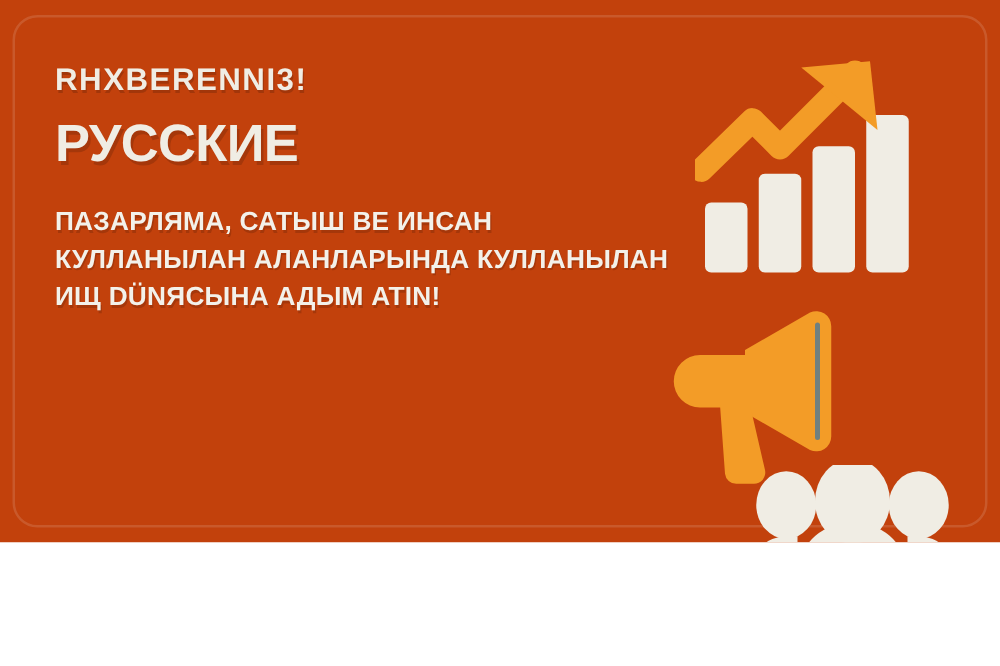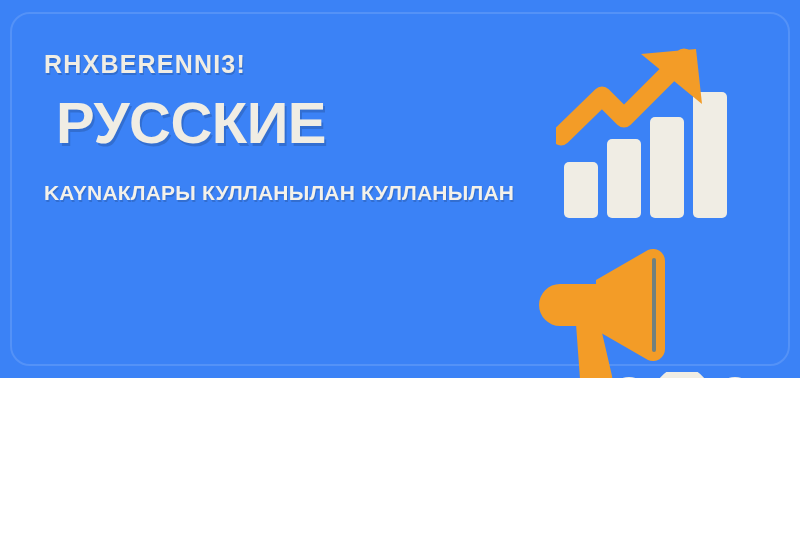--- a/index.html
+++ b/index.html
@@ -3,23 +3,23 @@
 <meta charset="utf-8">
 <style>
   html, body {
     margin: 0;
     padding: 0;
     background: #ffffff;
   }
   #poster {
     position: relative;
     width: 800px;
-    height: 378px;
+    height: 434px;
     overflow: hidden;
-    background: #3b82f6;
+    background: #c2410c;
     font-family: "Liberation Sans", sans-serif;
     -webkit-font-smoothing: antialiased;
   }
   
   #frame {
     position: absolute;
     left: 10px;
     top: 12px;
     right: 10px;
     bottom: 12px;
@@ -38,23 +38,23 @@
   #kicker {
     color: #f0ede4;
     font-size: 25px;
     font-weight: bold;
     letter-spacing: 1.2px;
     line-height: 1;
     margin: 0 0 18px 0;
     text-shadow: 1px 2px 0 rgba(0,0,0,0.16);
   }
   #headline {
-    margin: 12px;
+    margin: 0;
     color: #f0ede4;
-    font-size: 58px;
+    font-size: 42px;
     font-weight: bold;
     line-height: 0.95;
     letter-spacing: -0.5px;
     text-shadow: 2px 3px 0 rgba(0,0,0,0.15);
   }
   #headline .hl-line { display: block; }
   #body-copy {
     margin: 28px 0 0 0;
     color: #f3f1ea;
     font-size: 21px;
@@ -98,21 +98,23 @@
 
   <div id="text-block">
 
     <div id="kicker">RHXBERENNI3!</div>
 
     <h1 id="headline">
       <span class="hl-line">РУССКИЕ</span>
     </h1>
 
     <p id="body-copy">
-      <span class="bc-line">KAYNAКЛАРЫ КУЛЛАНЫЛАН КУЛЛАНЫЛАН</span>
+      <span class="bc-line">ПАЗАРЛЯМА, САТЫШ ВЕ ИНСАН</span>
+      <span class="bc-line">КУЛЛАНЫЛАН АЛАНЛАРЫНДА КУЛЛАНЫЛАН</span>
+      <span class="bc-line">ИЩ DÜNЯСЫНА АДЫМ ATIN!</span>
     </p>
 
   </div>
 
   <div id="chart-icon">
     <svg class="icon-svg" viewBox="0 0 190 180" width="190" height="180" aria-hidden="true">
       <g>
         <rect x="8" y="118" width="34" height="56" rx="5" fill="#f0ede4"></rect>
         <rect x="51" y="95" width="34" height="79" rx="5" fill="#f0ede4"></rect>
         <rect x="94" y="73" width="34" height="101" rx="5" fill="#f0ede4"></rect>

